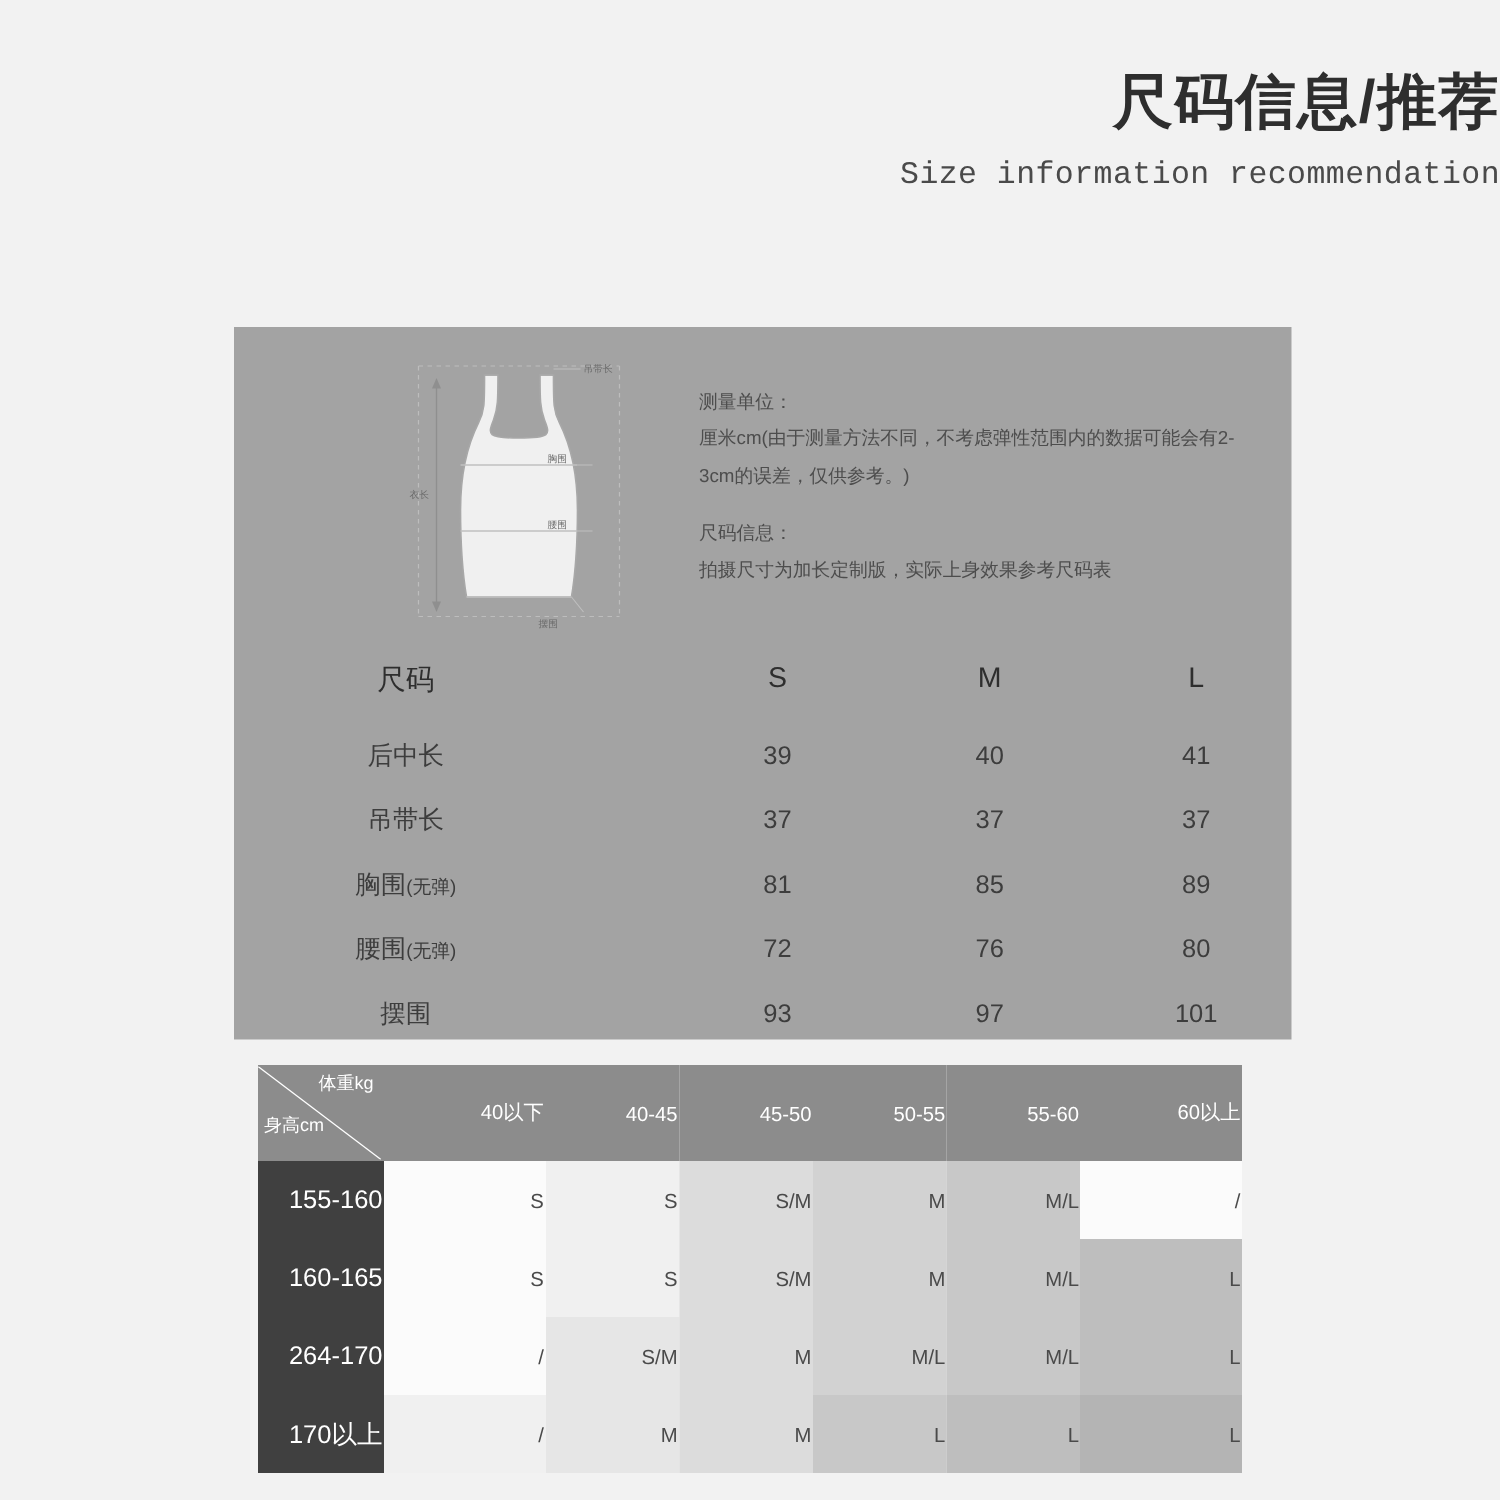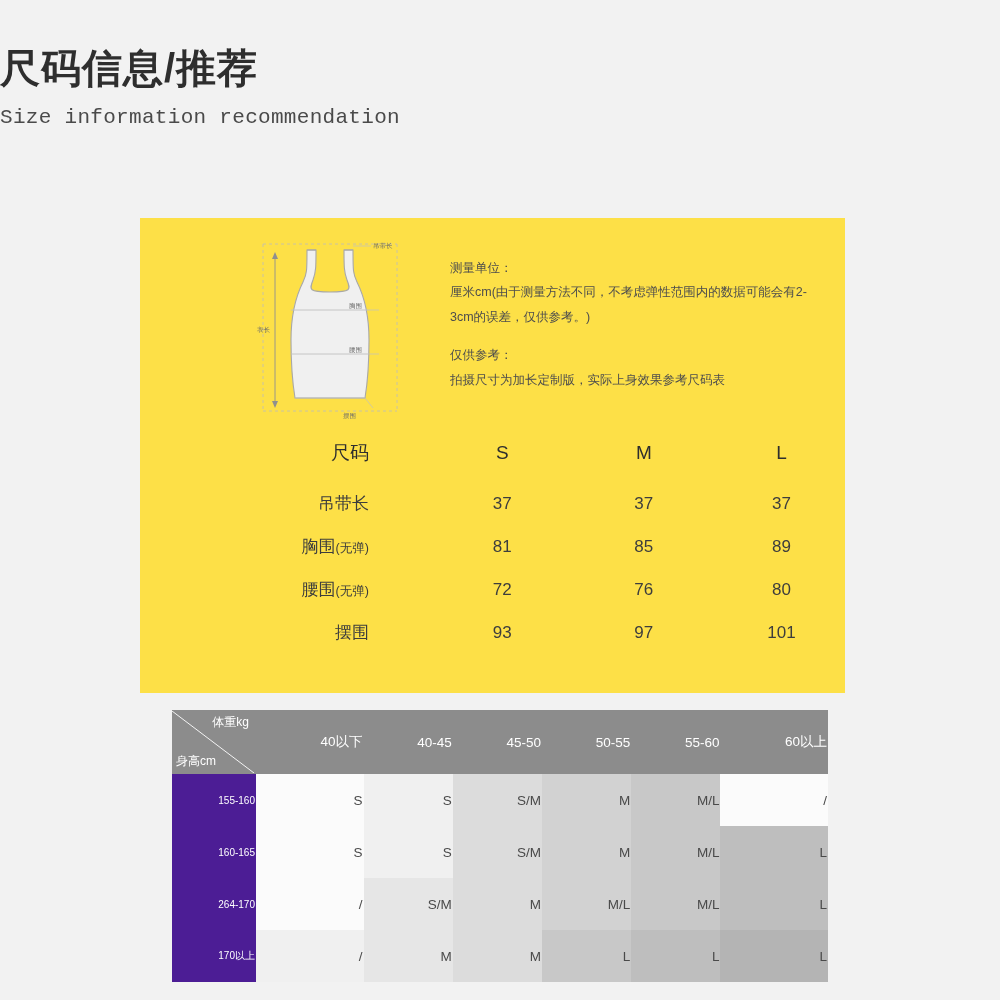--- a/index.html
+++ b/index.html
@@ -15,46 +15,46 @@
     overflow: hidden;
   }
   .page {
     position: relative;
     width: 1000px;
     height: 1000px;
   }
 
   
   .header {
-    text-align: left;
+    text-align: right;
     padding-top: 44px;
   }
   .title-cn {
     font-size: 40px;
     font-weight: bold;
     letter-spacing: 1px;
     color: #2e2e2e;
     line-height: 1.2;
   }
   .title-en {
     margin-top: 14px;
     font-size: 21px;
     color: #4a4a4a;
     letter-spacing: 0.3px;
     font-family: Liberation Mono, monospace;
   }
 
   
   .panel {
     position: absolute;
-    left: 140px;
+    left: 156px;
     top: 218px;
     width: 705px;
     height: 475px;
-    background: #fde047;
+    background: #a3a3a3;
   }
 
   
   .illus {
     position: absolute;
     left: 105px;
     top: 18px;
     width: 230px;
     height: 190px;
   }
@@ -82,21 +82,21 @@
     border-collapse: collapse;
   }
   .sizetable td {
     font-size: 17px;
     color: #3d3d3d;
     padding: 10px 0;
     text-align: center;
   }
   .sizetable td.rowlabel {
     width: 250px;
-    text-align: right;
+    text-align: center;
     padding-right: 66px;
     white-space: nowrap;
   }
   .sizetable td.c1 { width: 150px; }
   .sizetable td.c2 { width: 165px; }
   .sizetable td.c3 { width: 140px; }
   .sizetable tr.head td {
     font-size: 19px;
     color: #2e2e2e;
     padding-bottom: 16px;
@@ -140,34 +140,34 @@
   .corner-inner .wt {
     position: absolute;
     right: 5px;
     top: 3px;
     font-size: 12px;
     color: #ffffff;
   }
   .corner-inner .ht {
     position: absolute;
     left: 4px;
-    bottom: 3px;
+    bottom: 14px;
     font-size: 12px;
     color: #ffffff;
   }
   .corner-inner .diag {
     position: absolute;
     left: 0; top: 0;
     width: 82px; height: 62px;
   }
   .matrix td.rowhdr {
-    background: #4c1d95;
+    background: #404040;
     color: #ffffff;
     width: 82px;
-    font-size: 10px;
+    font-size: 17px;
   }
   
   .t0 { background: #fbfbfb; }
   .t1 { background: #f0f0f0; }
   .t2 { background: #e6e6e6; }
   .t3 { background: #dcdcdc; }
   .t4 { background: #d2d2d2; }
   .t5 { background: #c8c8c8; }
   .t6 { background: #bebebe; }
   .t7 { background: #b4b4b4; }
@@ -228,32 +228,38 @@
         <text x="98" y="182" font-size="6.5" fill="#6b6b6b" font-family="'Liberation Sans',sans-serif">摆围</text>
       </svg>
     </div>
 
     <div class="notes">
       <div class="blk">
         <div>测量单位：</div>
         <div>厘米cm(由于测量方法不同，不考虑弹性范围内的数据可能会有2-3cm的误差，仅供参考。)</div>
       </div>
       <div class="blk">
-        <div>仅供参考：</div>
+        <div>尺码信息：</div>
         <div>拍摄尺寸为加长定制版，实际上身效果参考尺码表</div>
       </div>
     </div>
 
     <table class="sizetable">
       <tbody>
         <tr class="head">
           <td class="rowlabel">尺码</td>
           <td class="c1">S</td>
           <td class="c2">M</td>
           <td class="c3">L</td>
+        </tr>
+        <tr>
+          <td class="rowlabel"><span>后中长</span><span class="small"></span></td>
+          <td class="c1">39</td>
+          <td class="c2">40</td>
+          <td class="c3">41</td>
         </tr>
         <tr>
           <td class="rowlabel"><span>吊带长</span><span class="small"></span></td>
           <td class="c1">37</td>
           <td class="c2">37</td>
           <td class="c3">37</td>
         </tr>
         <tr>
           <td class="rowlabel"><span>胸围</span><span class="small">(无弹)</span></td>
           <td class="c1">81</td>

